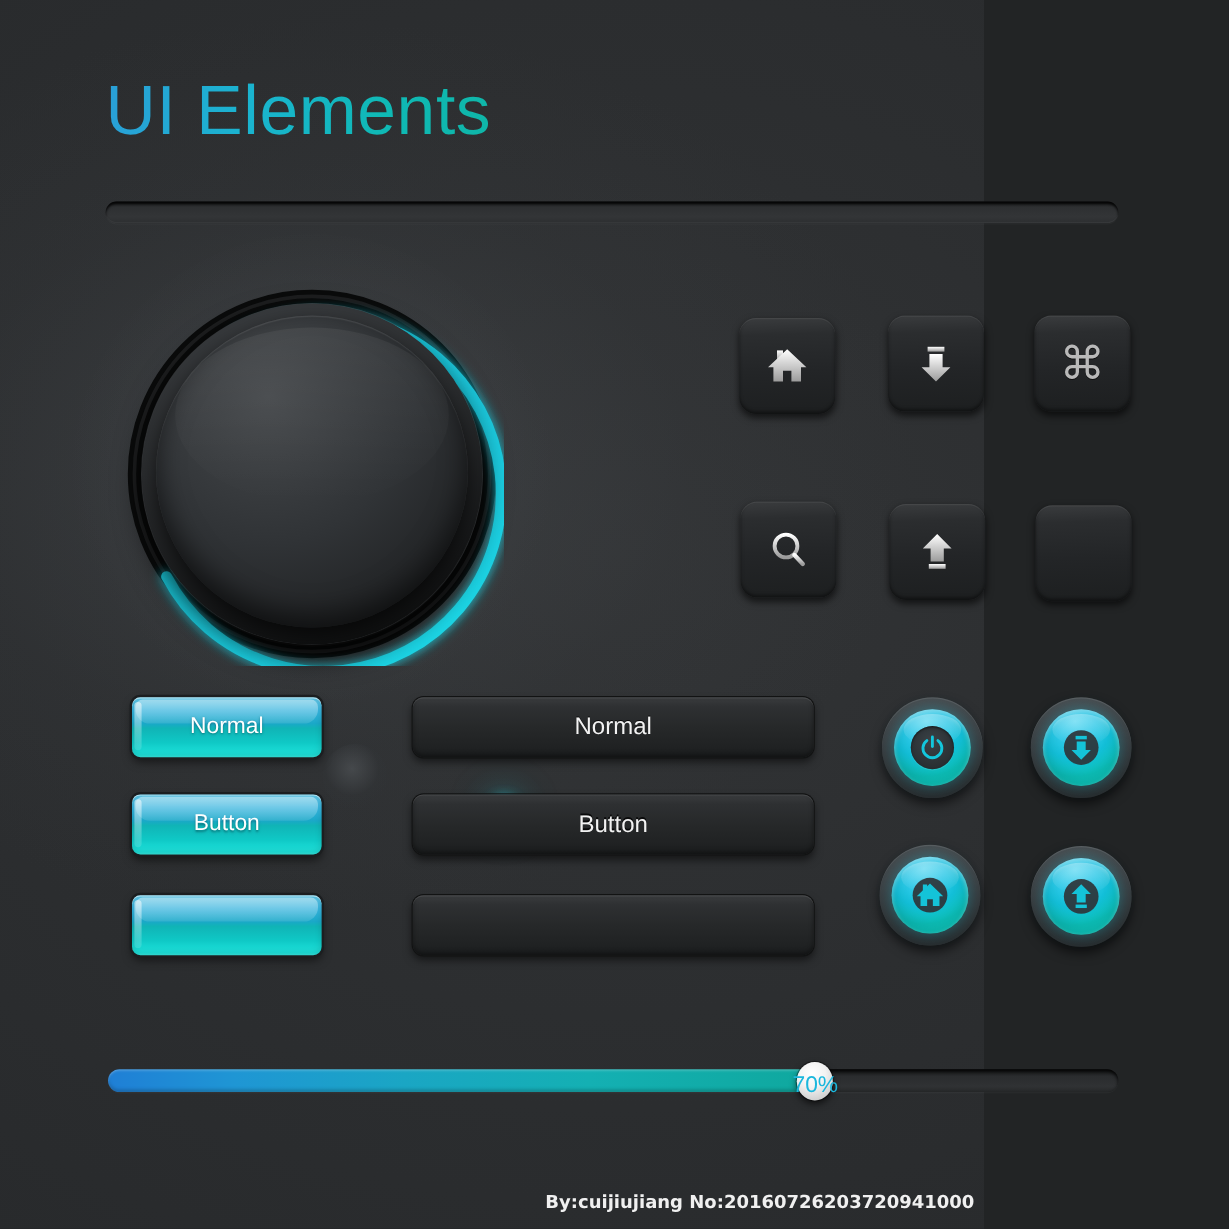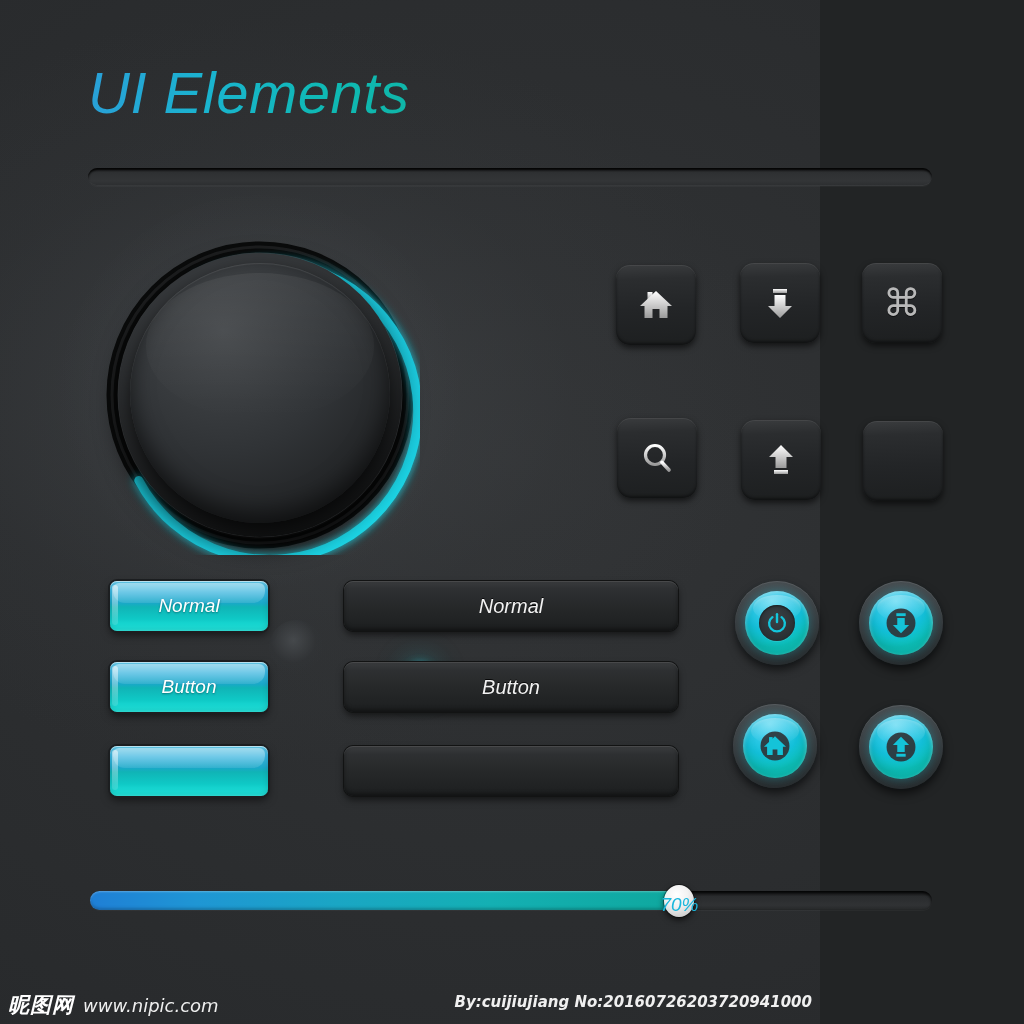--- a/index.html
+++ b/index.html
@@ -17,21 +17,20 @@
 
   
   #stage {
     position: absolute;
     left: 0; top: 0;
     width: 820px;
     height: 1024px;
     background:
       radial-gradient(ellipse 700px 520px at 260px 390px, rgba(78,82,86,0.42) 0%, rgba(60,63,66,0.16) 45%, rgba(0,0,0,0) 72%),
       radial-gradient(ellipse 900px 700px at 512px 460px, #323436 0%, #2c2e30 55%, #282a2c 100%);
-    font-style: italic;
   }
 
   
   #title {
     position: absolute;
     left: 88px;
     top: 64px;
     font-size: 58px;
     font-weight: 400;
     letter-spacing: 0.5px;
@@ -518,19 +517,15 @@
       </div>
     </div>
   </div>
 
   <div id="slider-track">
     <div id="slider-fill" style="width: 589.4px;"></div>
   </div>
   <div id="slider-thumb" style="left: 679.4px;"></div>
   <div id="slider-value" style="left: 679.4px;">70%</div>
 
-  <div id="footer-left">
-    <span class="cn">昵图网</span>
-    <span class="url">www.nipic.com</span>
-  </div>
   <div id="footer-right">By:cuijiujiang No:20160726203720941000</div>
 
 </div>
 
 </body></html>

